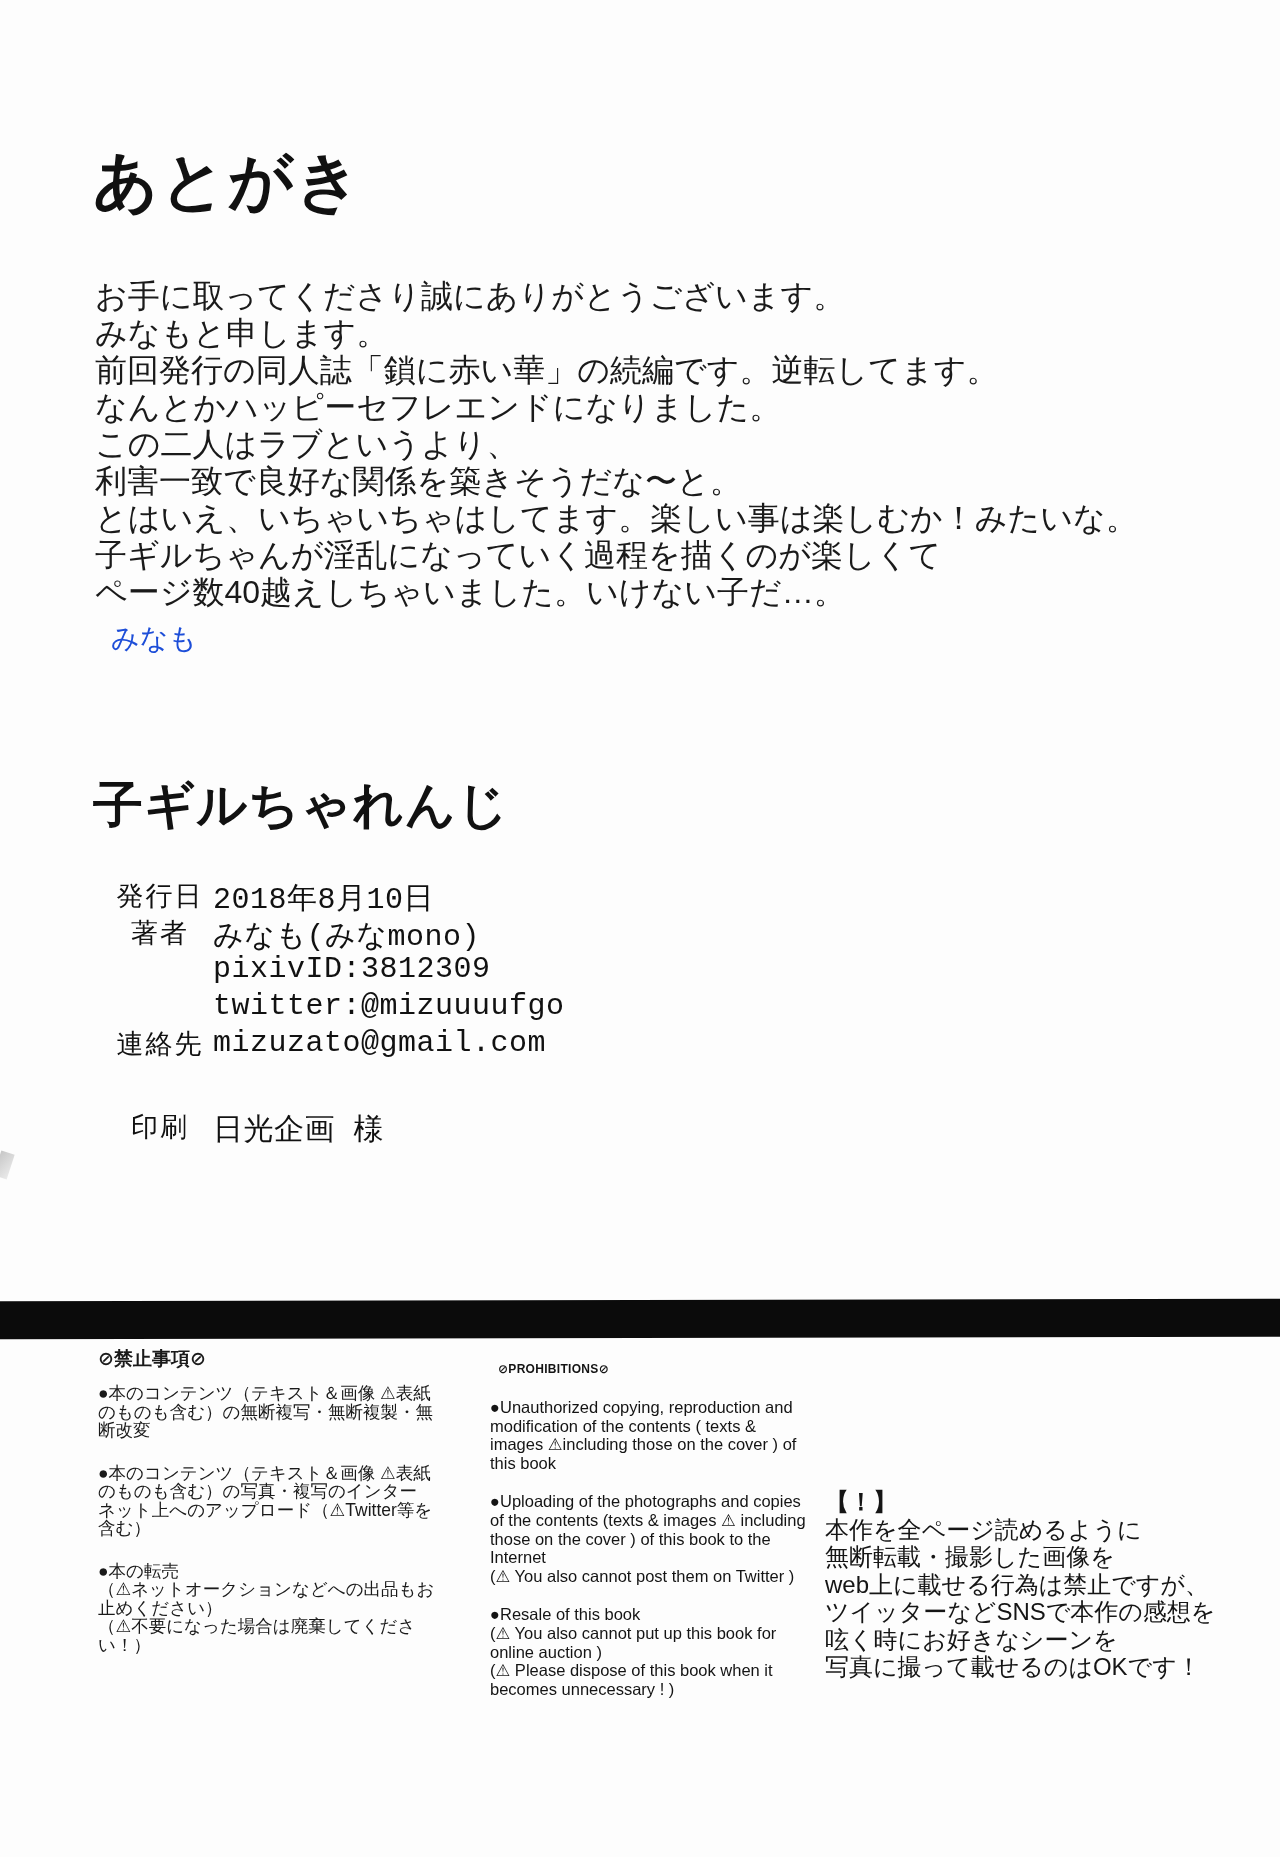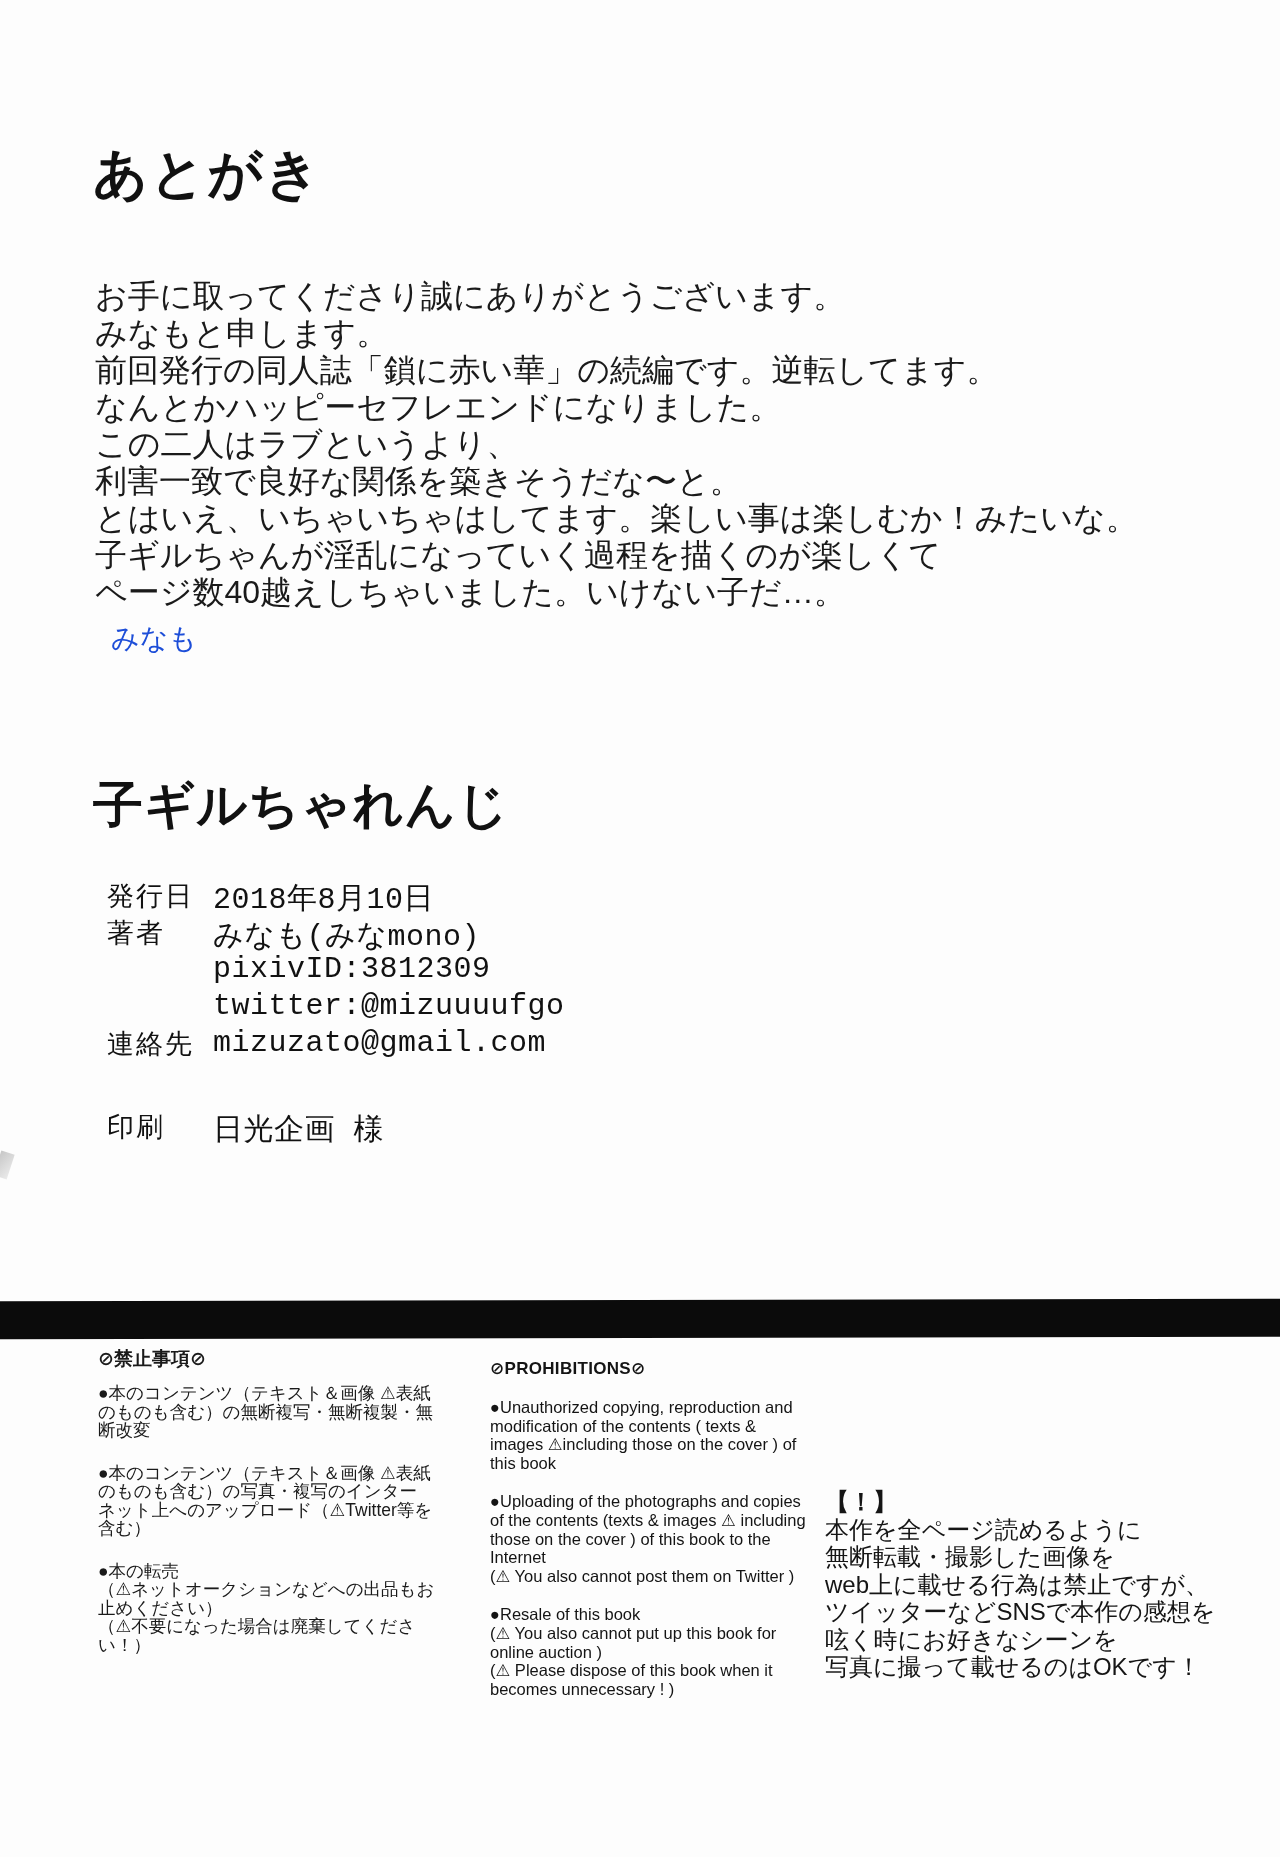--- a/index.html
+++ b/index.html
@@ -9,21 +9,21 @@
     height:1857px;
     background:#fdfdfd;
     overflow:hidden;
     color:#161616;
     font-family:"Liberation Sans","DejaVu Sans",sans-serif;
   }
   .pre{white-space:pre-wrap;}
 
   .afterword-title{
     position:absolute; left:93px; top:138px;
-    font-size:54px; font-weight:900; letter-spacing:2px;
+    font-size:64px; font-weight:900; letter-spacing:2px;
     margin:0; color:#111;
   }
   .afterword-body{
     position:absolute; left:95px; top:278px;
     font-size:32px; line-height:37px; color:#1a1a1a;
     width:1100px;
   }
   .signature{
     position:absolute; left:111px; top:620px;
     font-size:28px; color:#1d4ed8;
@@ -37,20 +37,21 @@
   .colophon{
     position:absolute; left:107px; top:878px;
     font-size:27px; color:#111;
   }
   .colophon-row{display:flex; height:37px; align-items:flex-start;}
   .colophon-row.gap{margin-top:46px;}
   .colophon-label{
     width:106px; flex:0 0 106px;
     font-family:Liberation Mono, monospace;
     letter-spacing:2px;
+    text-align:center;
   }
   .colophon-value{
     font-family:Liberation Mono, monospace;
     font-size:30px; letter-spacing:0.5px;
   }
 
   .divider-bar{
     position:absolute; left:-2px; top:1300px;
     width:1284px; height:38px; background:#0b0b0b;
     transform:rotate(-0.12deg);
@@ -66,21 +67,21 @@
     position:absolute; left:98px; top:1348px; width:362px;
     font-size:17.5px; line-height:18.5px; color:#1a1a1a;
   }
   .proh-jp .heading{font-size:19px; font-weight:bold; line-height:22px; margin:0 0 14px 0;}
   .proh-jp .item{margin:0 0 24px 0;}
 
   .proh-en{
     position:absolute; left:490px; top:1358px; width:334px;
     font-size:16.5px; line-height:18.6px; color:#141414;
   }
-  .proh-en .heading{font-size:17px; font-weight:bold; line-height:22px; margin:0 0 18px 0; letter-spacing:0.3px;}
+  .proh-en .heading{font-size:12px; font-weight:bold; line-height:22px; margin:0 0 18px 8px; letter-spacing:0.3px;}
   .proh-en .item{margin:0 0 20px 0;}
 
   .sns-note{
     position:absolute; left:825px; top:1488px; width:420px;
     font-size:24px; line-height:27.5px; color:#151515;
   }
   .sns-note .heading{font-weight:bold; margin:0;}
 </style>
 </head>
 <body>

